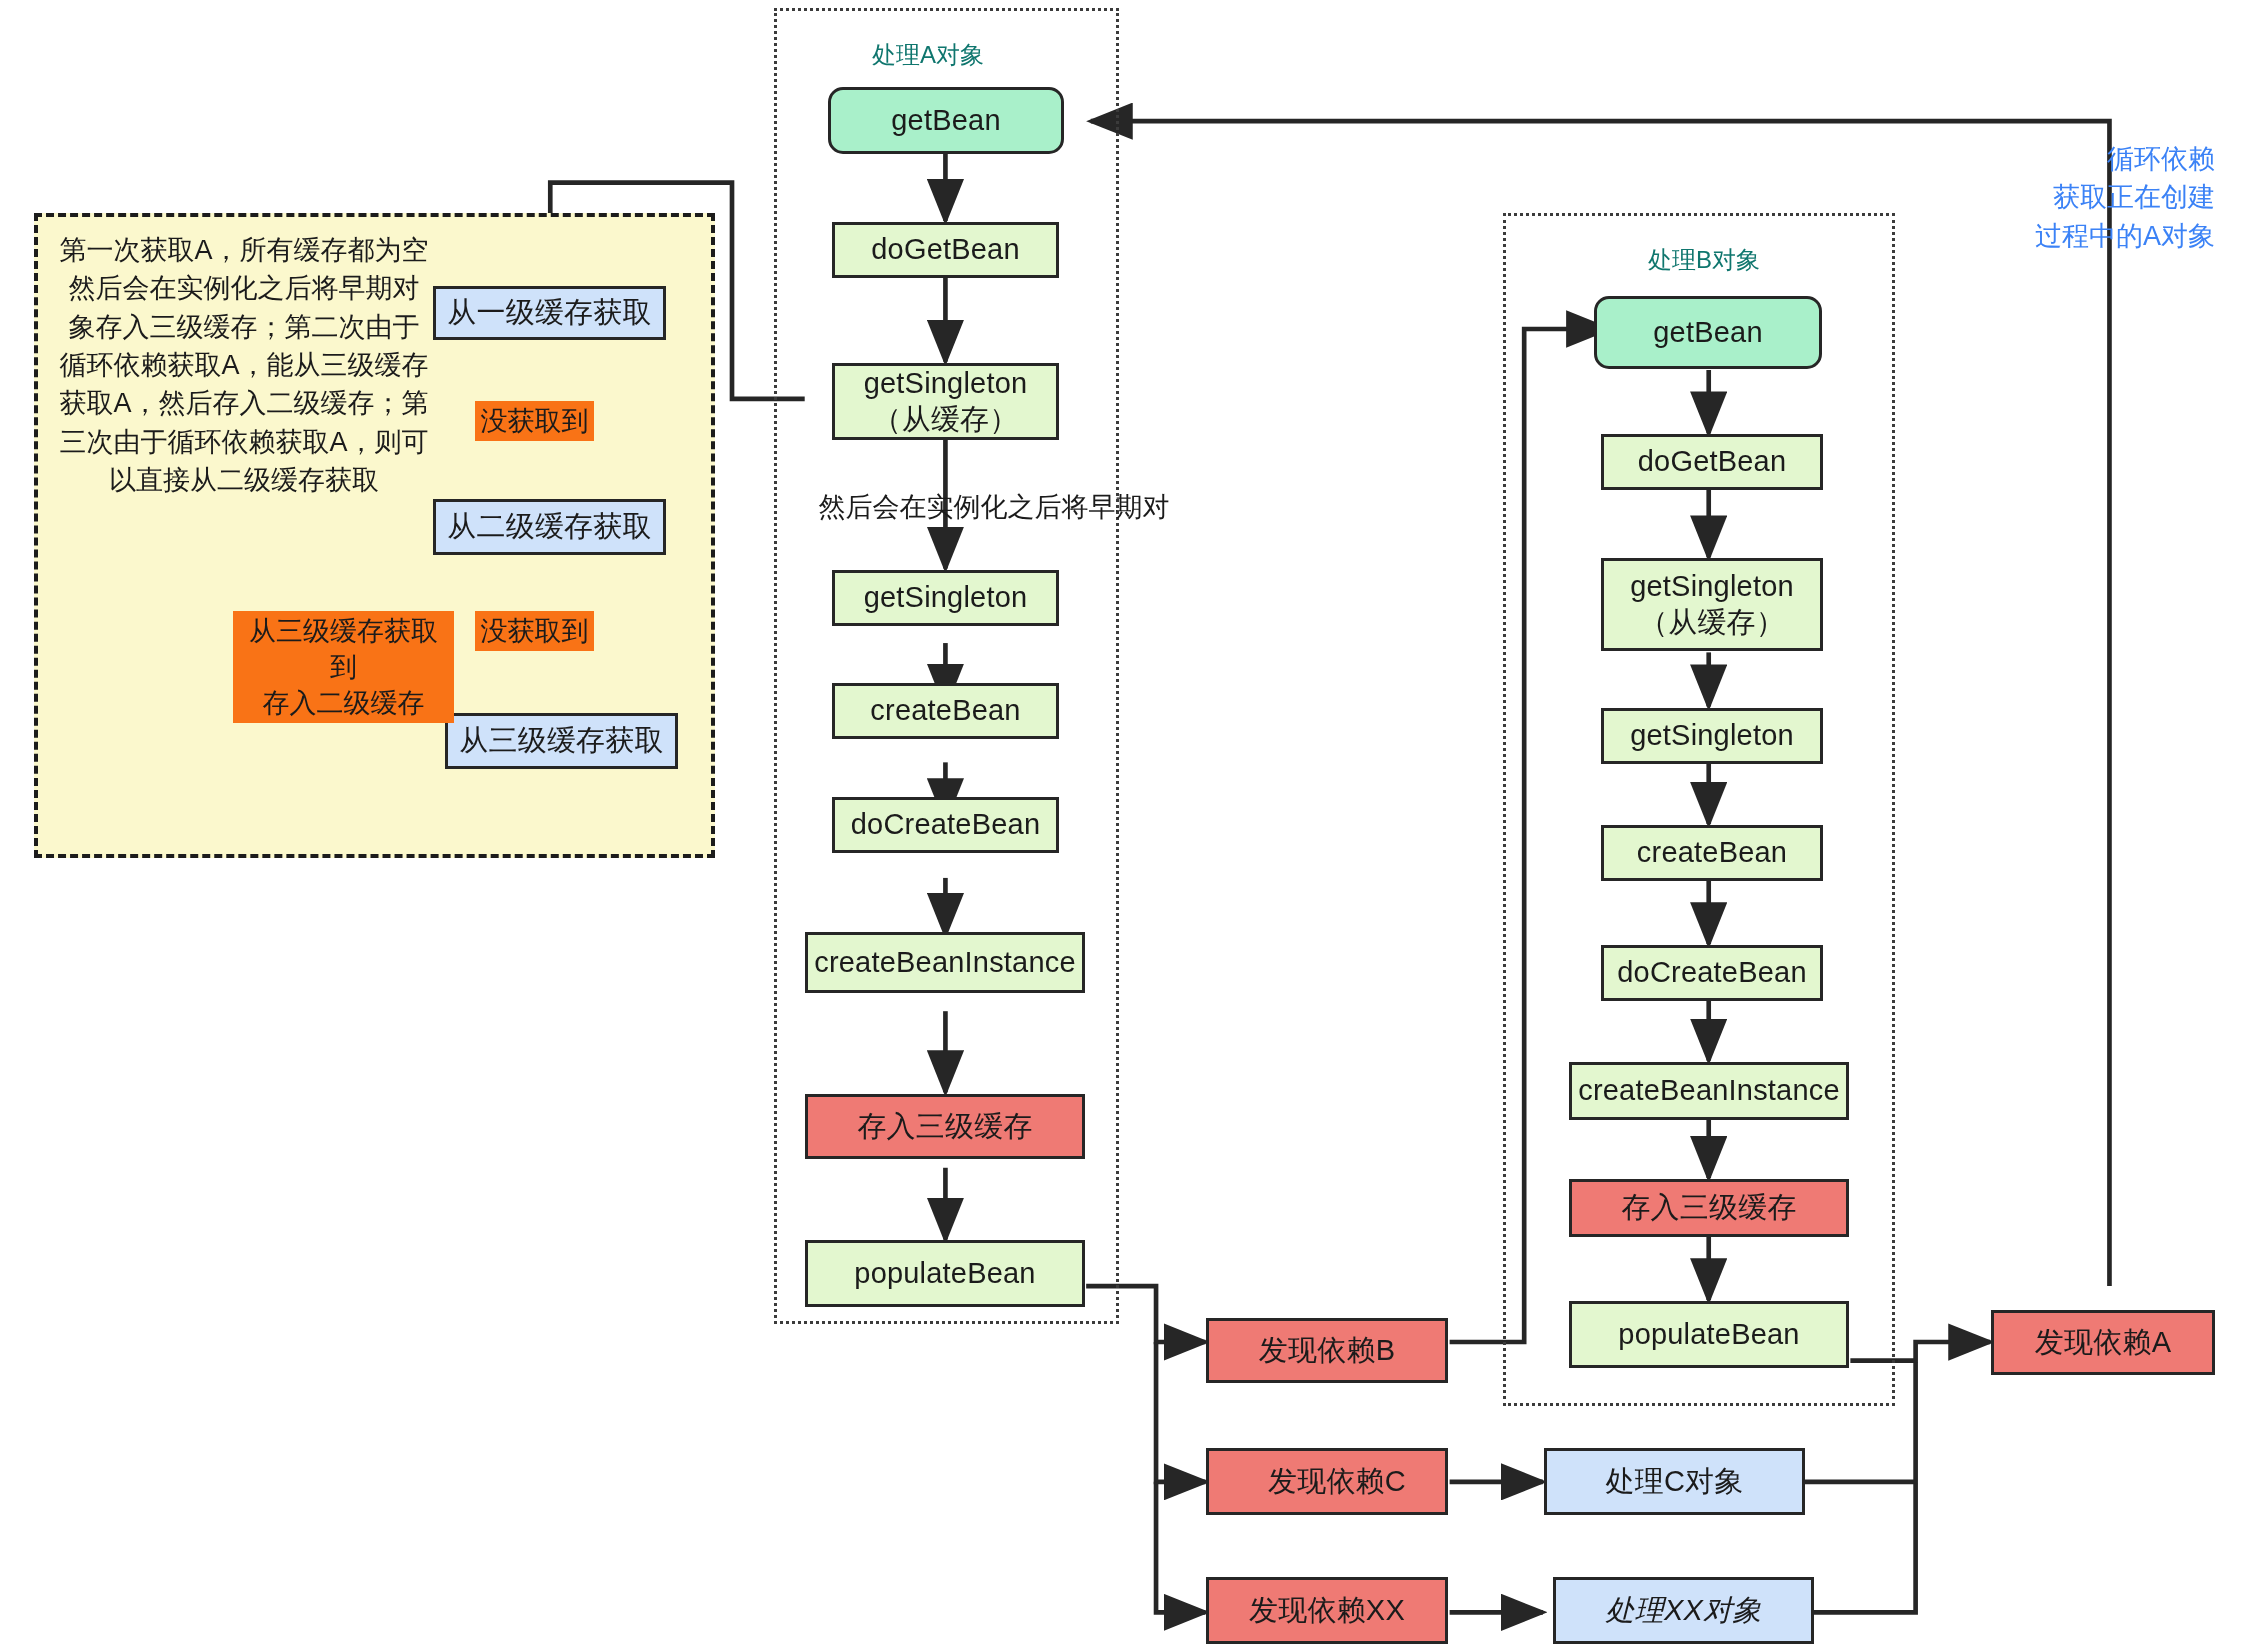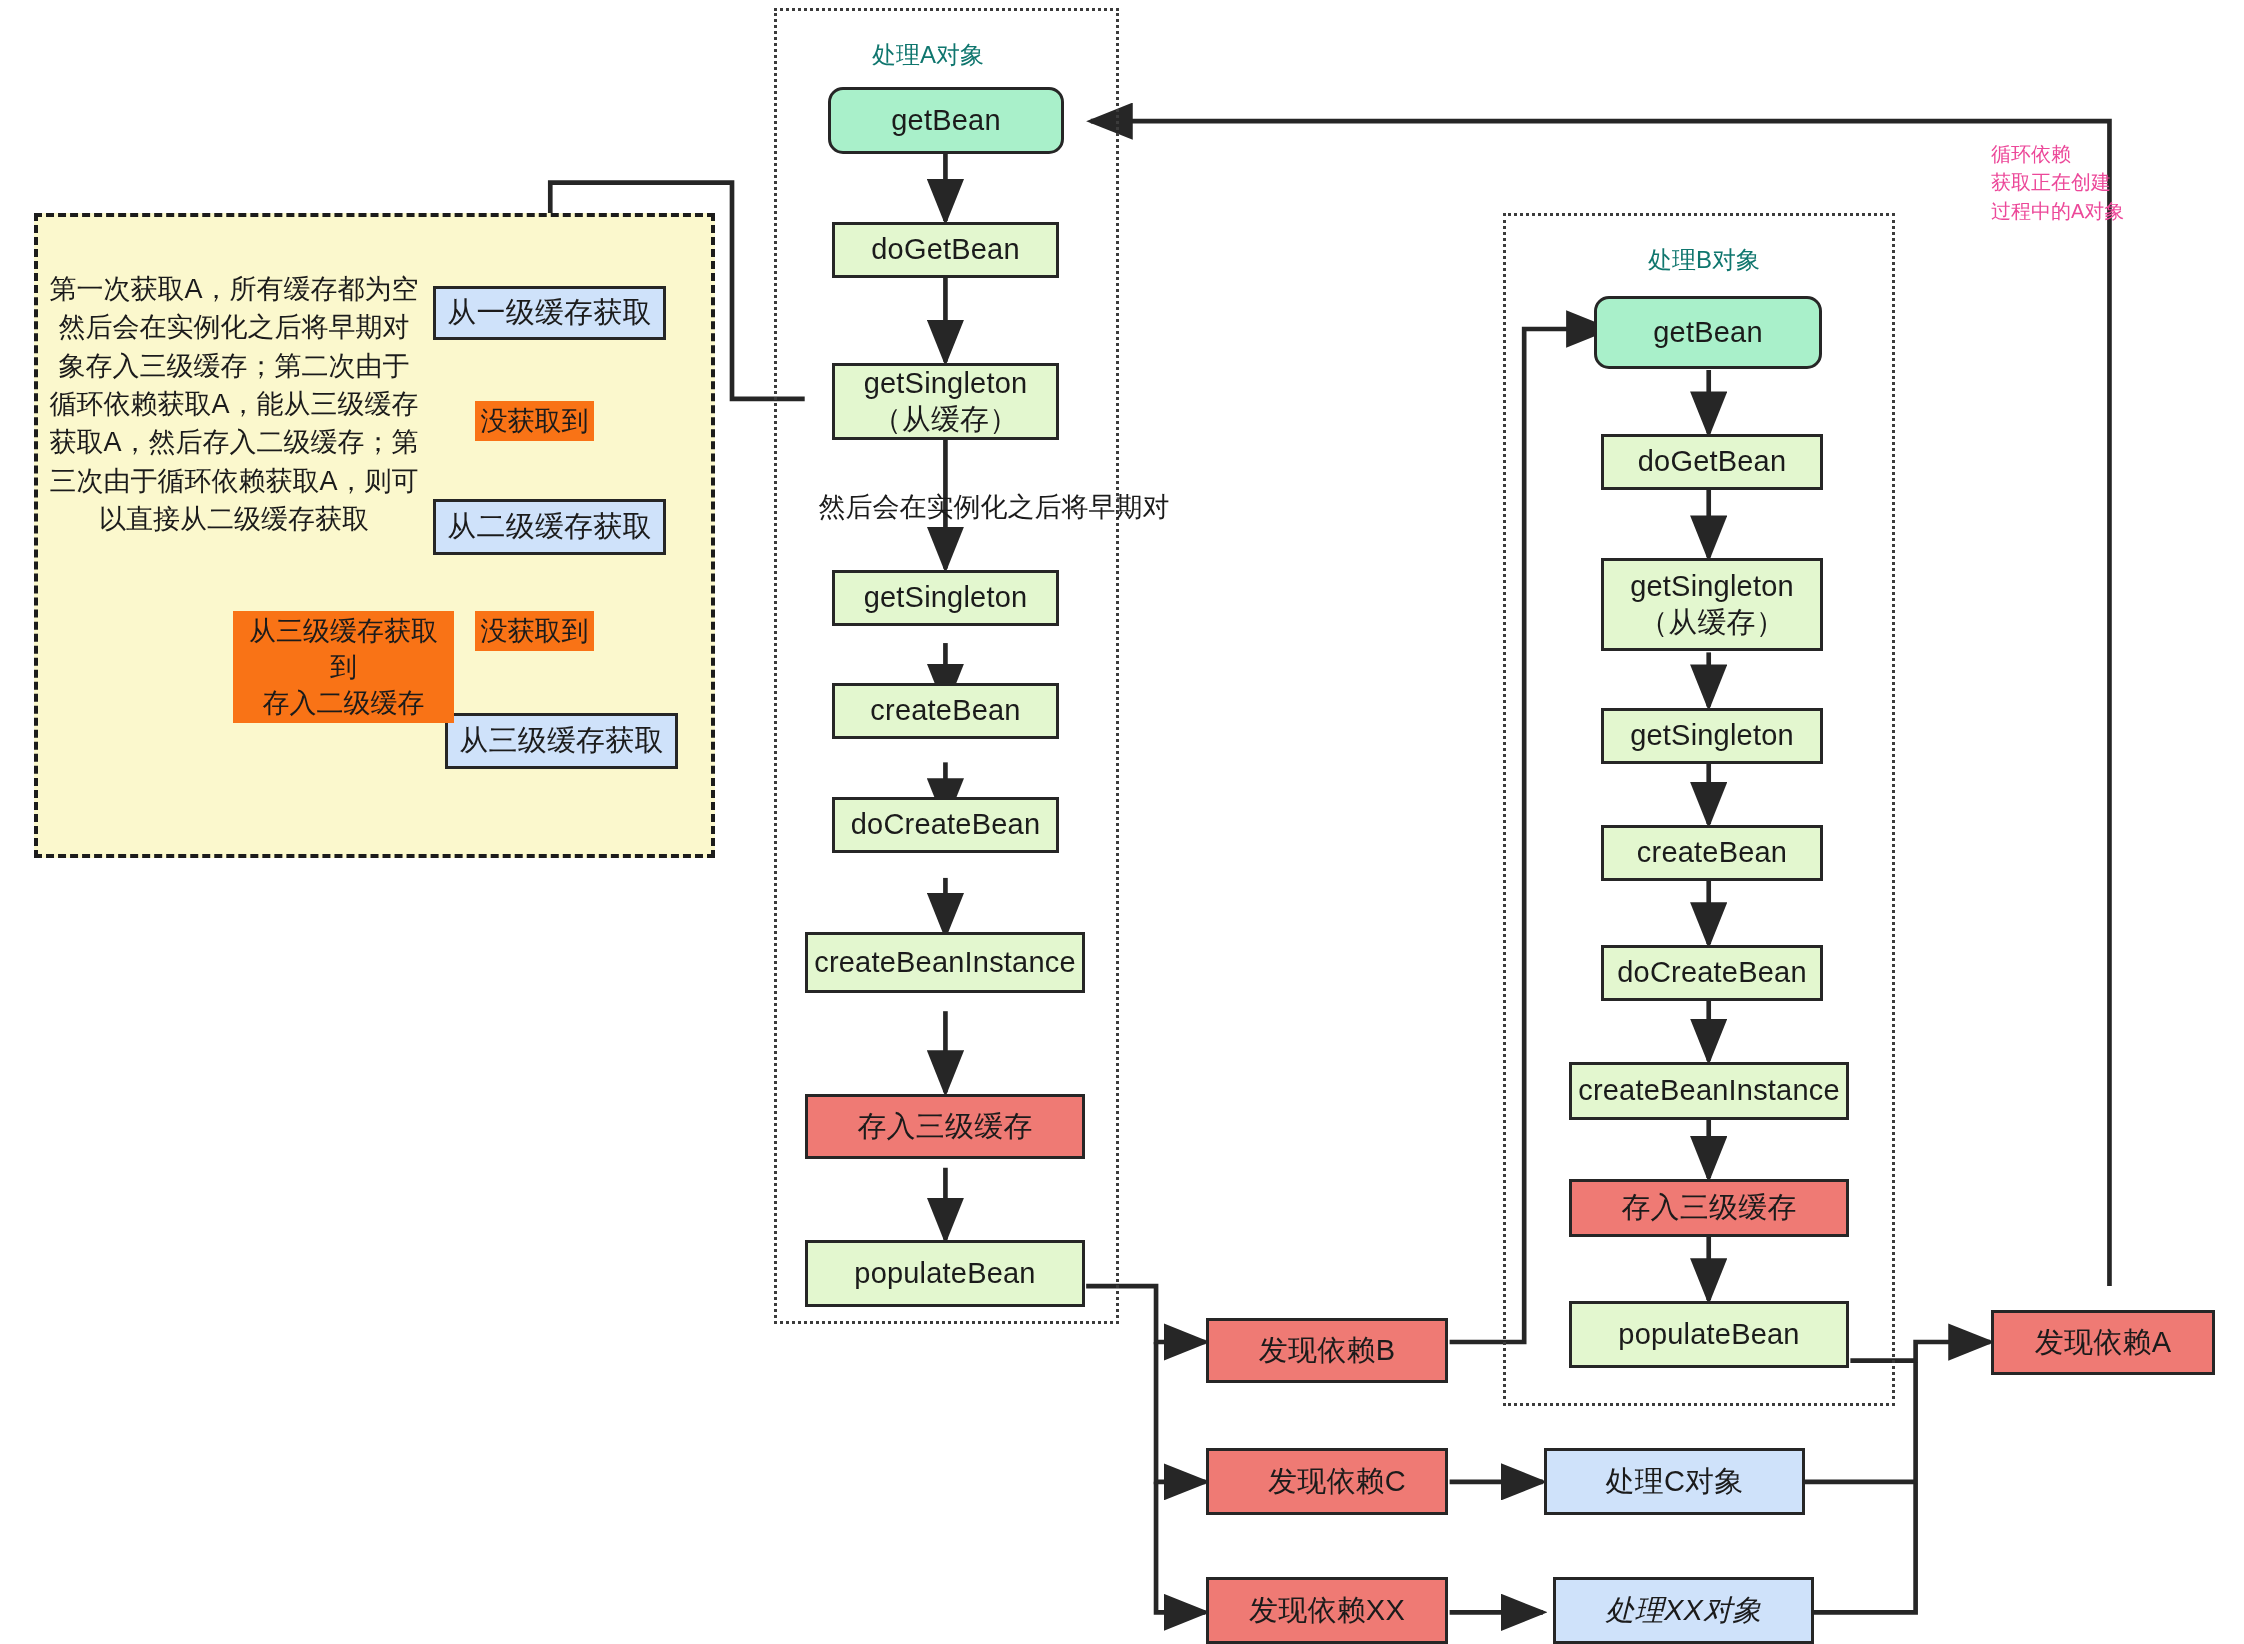--- a/index.html
+++ b/index.html
@@ -70,24 +70,24 @@
     line-height: 1.34;
     color: #1b1b1b;
     background: #f97316;
     padding: 1.9px 5.6px;
     text-align: center;
     white-space: pre-line;
   }
   .edge-label.nobg { background: transparent; }
   .side-note {
     position: absolute;
-    font-size: 20px;
+    font-size: 27px;
     line-height: 1.42;
-    color: #ec4899;
-    text-align: left;
+    color: #3b82f6;
+    text-align: right;
     white-space: pre-line;
   }
 </style>
 </head>
 <body>
 
 <div id="stage">
 
   <svg id="wires" viewBox="0 0 2408 1764">
     <defs>
@@ -138,21 +138,21 @@
       <path d="M 1935 1590 L 2055 1590 L 2055 1462"></path>
 
       <path d="M 1935 1730 L 2055 1730 L 2055 1592"></path>
 
       <path d="M 2263 1380 L 2263 130 L 1170 130" marker-end="url(#ah)"></path>
     </g>
   </svg>
 
   <div class="region dashed" style="left:34px; top:213px; width:681px; height:645px;"></div>
 
-  <div class="note-text" style="left:45px; top:231px; width:378px;margin-top:39px;">第一次获取A，所有缓存都为空
+  <div class="note-text" style="left:55px; top:231px; width:378px;">第一次获取A，所有缓存都为空
 然后会在实例化之后将早期对
 象存入三级缓存；第二次由于
 循环依赖获取A，能从三级缓存
 获取A，然后存入二级缓存；第
 三次由于循环依赖获取A，则可
 以直接从二级缓存获取</div>
 
   <div class="node blue" style="left:433px; top:286px; width:233px; height:54px;">
     <span class="lines">从一级缓存获取</span>
   </div>

